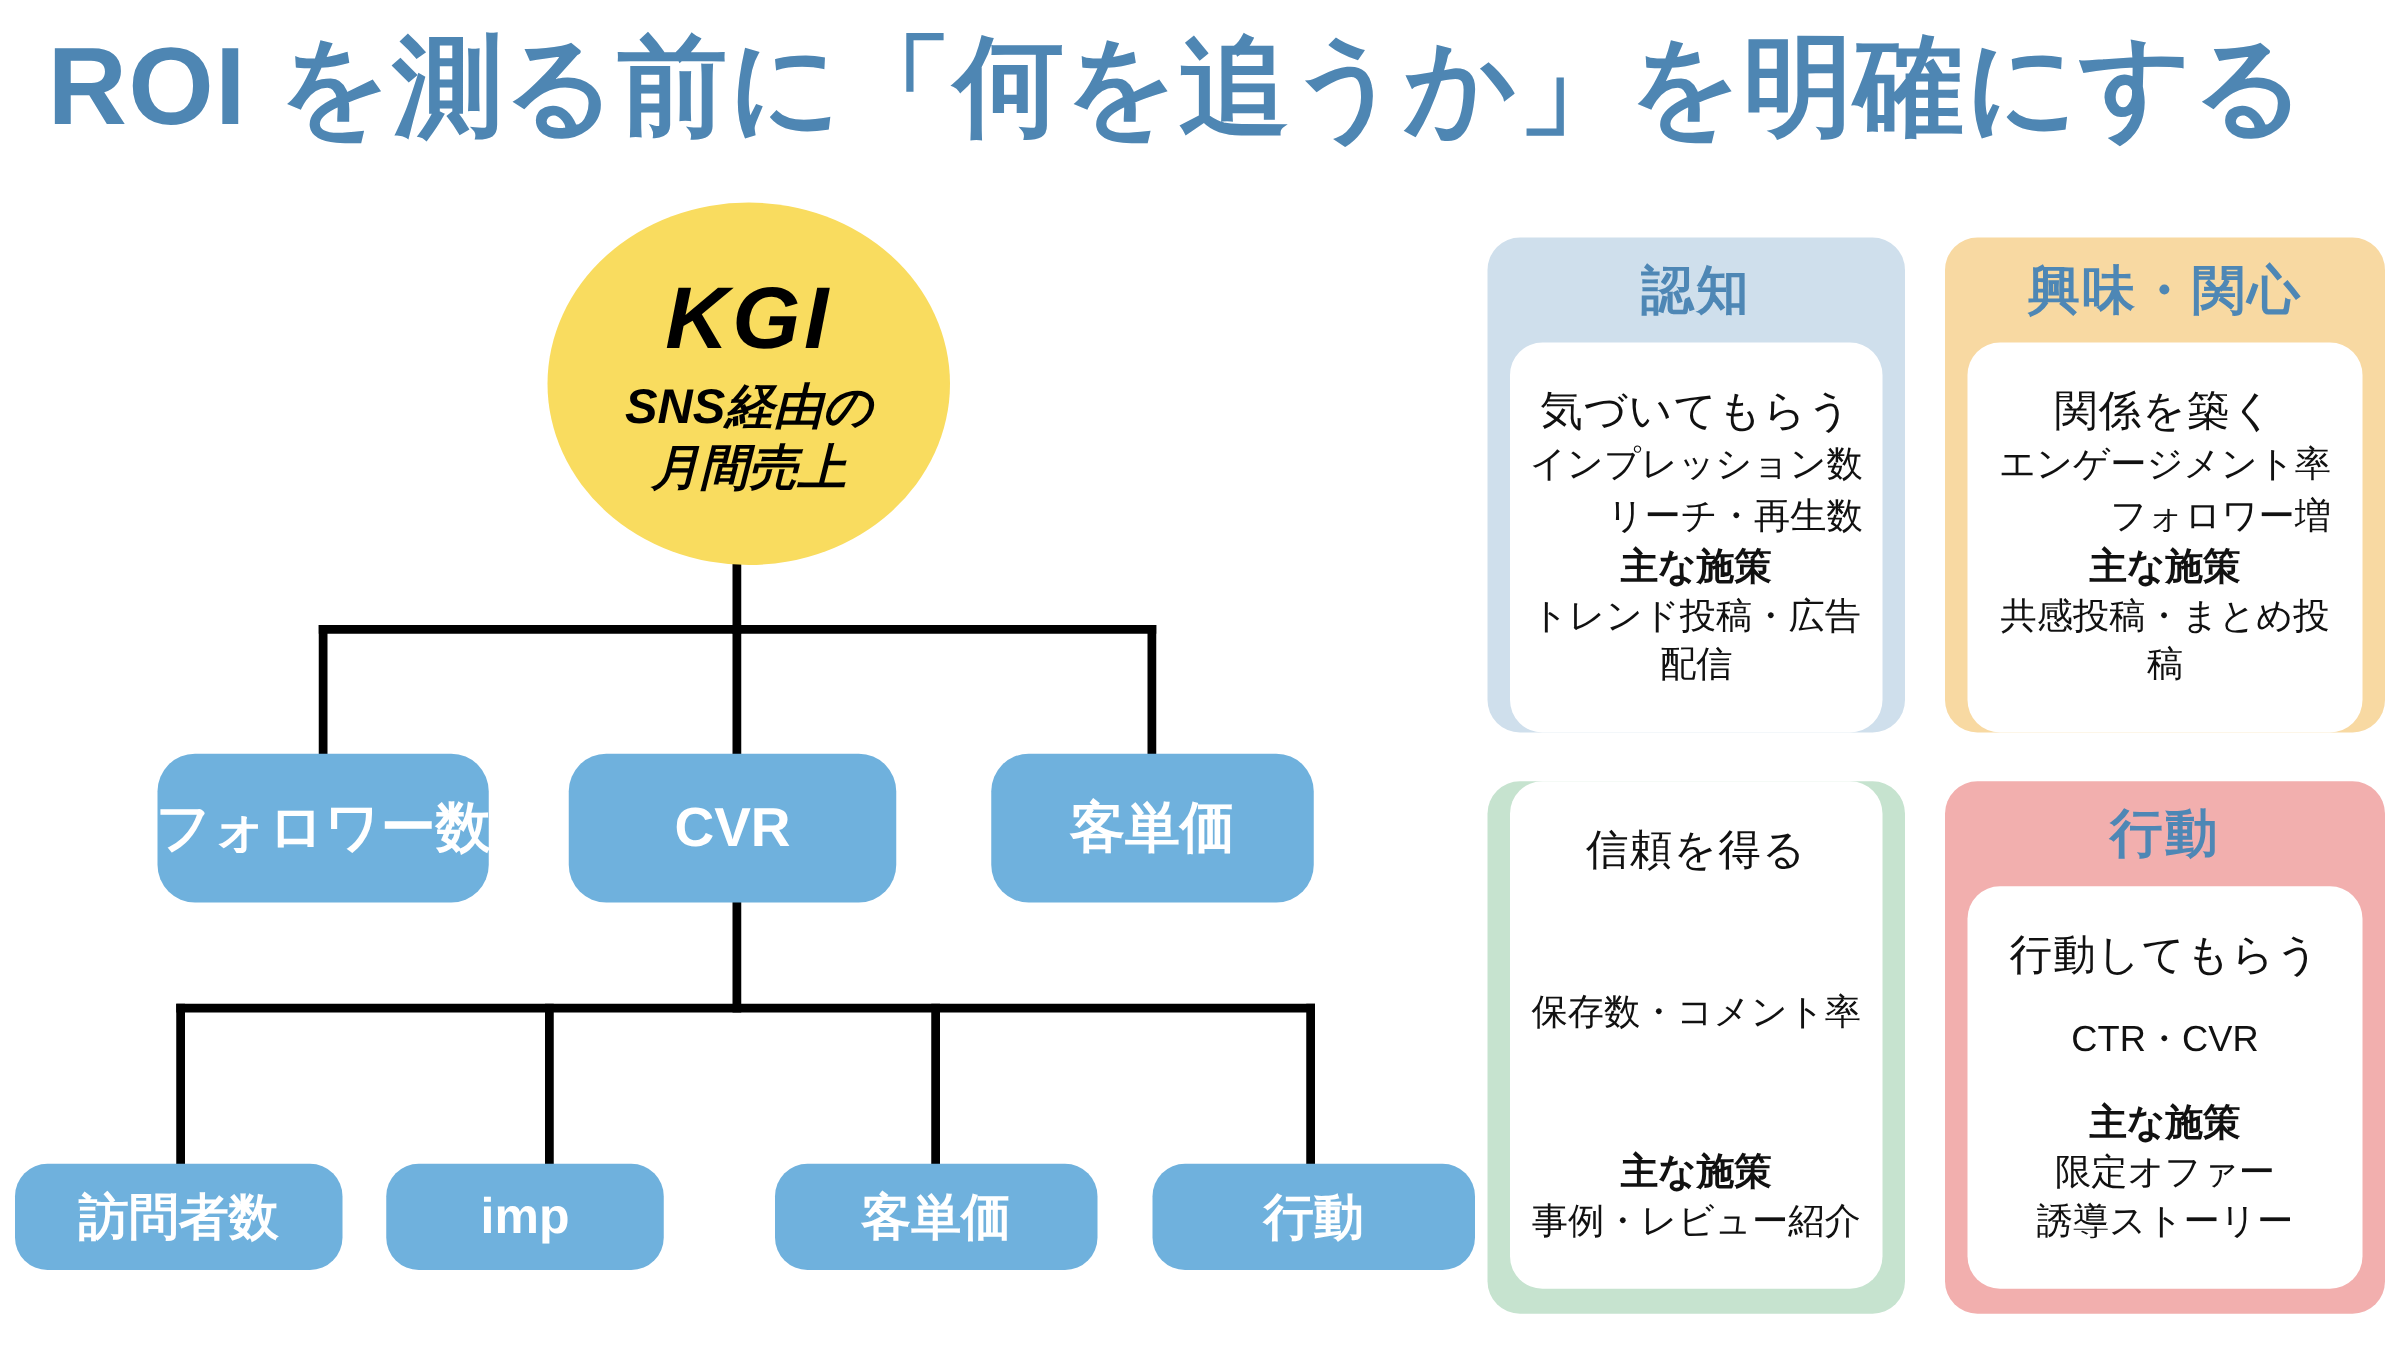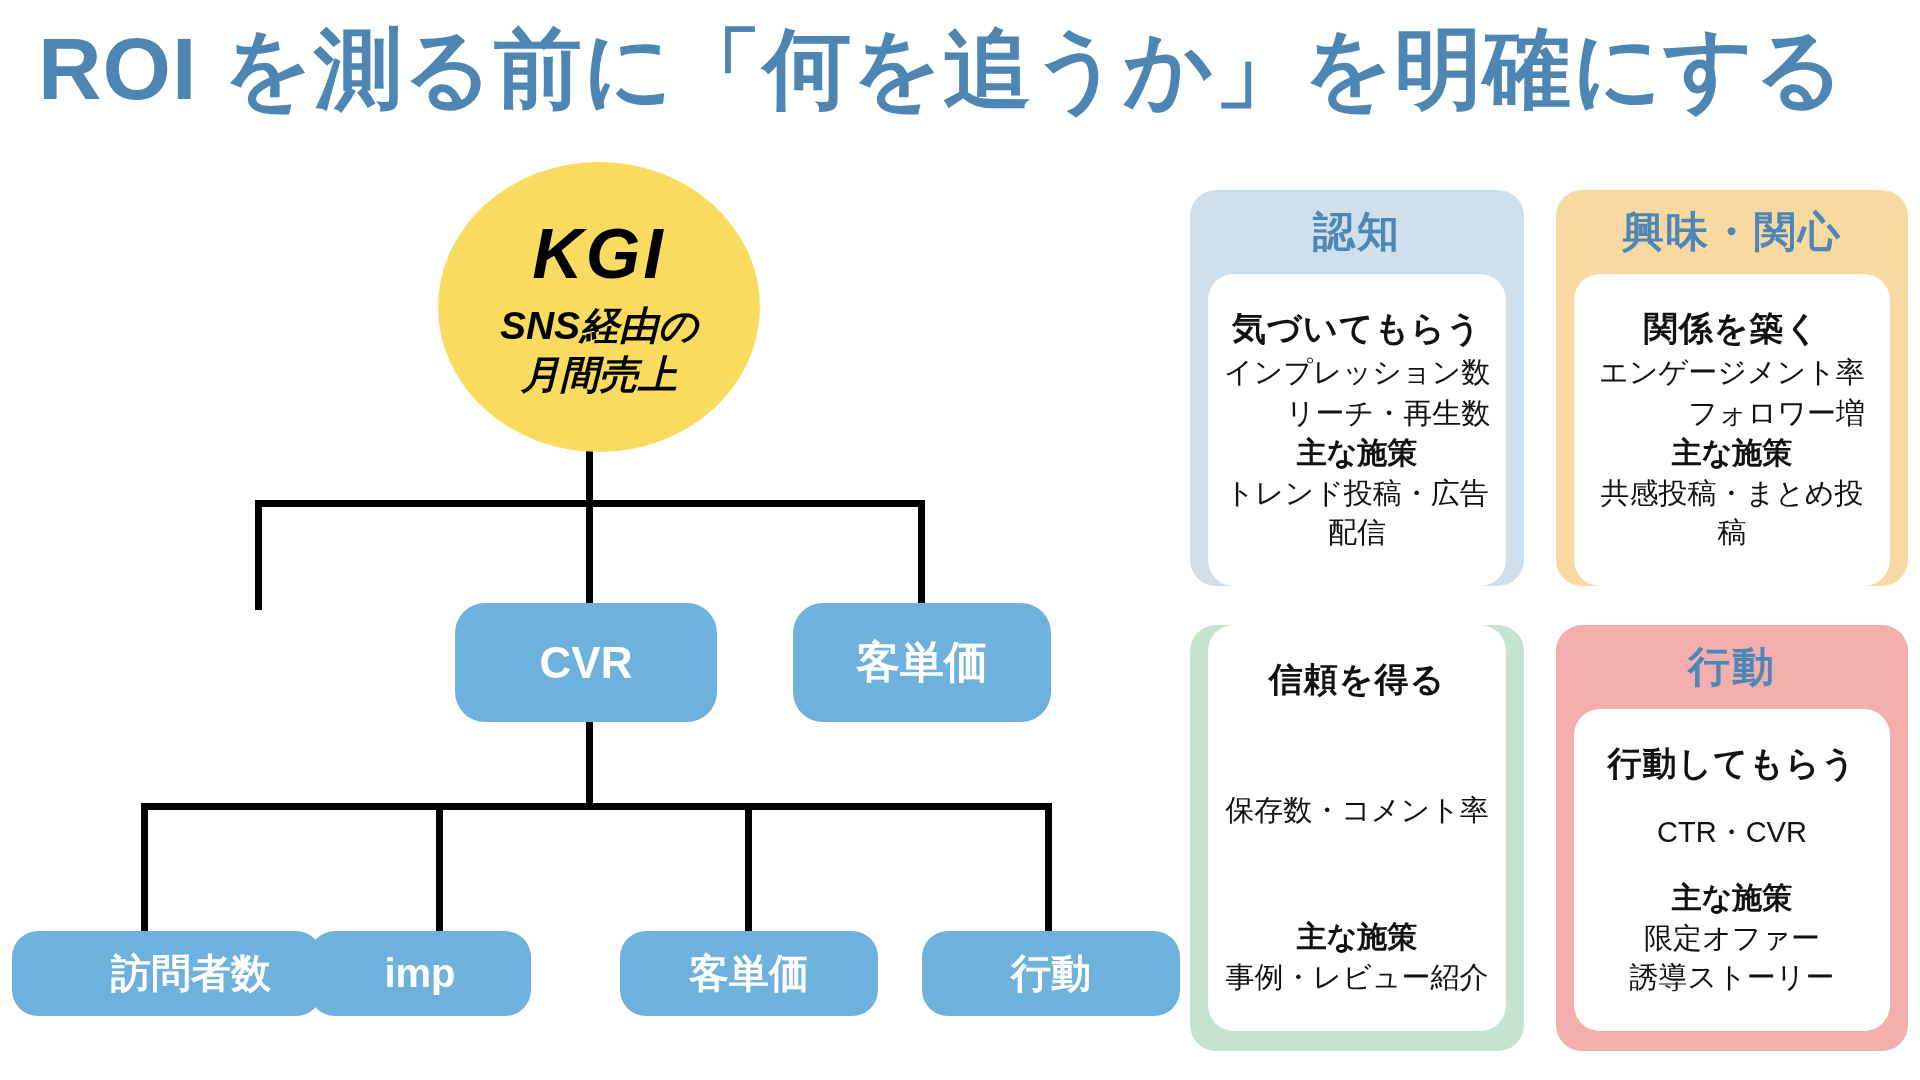--- a/index.html
+++ b/index.html
@@ -42,21 +42,21 @@
   .card-header {
     height:84px; flex:0 0 auto;
     display:flex; align-items:center; justify-content:center;
     font-size:42px; font-weight:900; color:#4E87B5; letter-spacing:2px;
   }
   .card-body {
     flex:1; margin:0 18px 20px; background:#ffffff; border-radius:26px;
     display:flex; flex-direction:column; align-items:center; text-align:center;
     padding:32px 12px 34px; color:#111111;
   }
-  .card-goal { font-size:34px; font-weight:700; letter-spacing:1px; }
+  .card-goal { font-size:34px; font-weight:400; letter-spacing:1px; }
   .card-metrics {
     flex:1; display:flex; flex-direction:column; justify-content:center;
     font-size:29px; line-height:1.4; color:#111111;text-align:right;
   }
   .card-actions-label { font-size:30px; font-weight:900; }
   .card-actions { font-size:29px; line-height:1.35; }
 </style>
 </head>
 <body>
 
@@ -77,24 +77,25 @@
   <div class="line" style="left:1045px;top:803px;width:7px;height:135px;"></div>
 
   <div class="kgi">
     <div class="kgi-label">KGI</div>
     <div class="kgi-sub">
       <div>SNS経由の</div>
       <div>月間売上</div>
     </div>
   </div>
 
+  <div class="node node-l1" style="left:126px;width:265px;">フォロワー数</div>
   <div class="node node-l1" style="left:455px;width:262px;">CVR</div>
   <div class="node node-l1" style="left:793px;width:258px;">客単価</div>
 
-  <div class="node node-l2" style="left:12px;width:262px;padding-left:48px;">訪問者数</div>
+  <div class="node node-l2" style="left:12px;width:262px;">訪問者数</div>
   <div class="node node-l2" style="left:309px;width:222px;">imp</div>
   <div class="node node-l2" style="left:620px;width:258px;">客単価</div>
   <div class="node node-l2" style="left:922px;width:258px;">行動</div>
 
   <div class="card" style="left: 1190px; top: 190px; width: 334px; height: 396px; background: rgb(207, 223, 236);">
     <div class="card-header">認知</div>
     <div class="card-body">
       <div class="card-goal">気づいてもらう</div>
       <div class="card-metrics">
         <div>インプレッション数</div>

